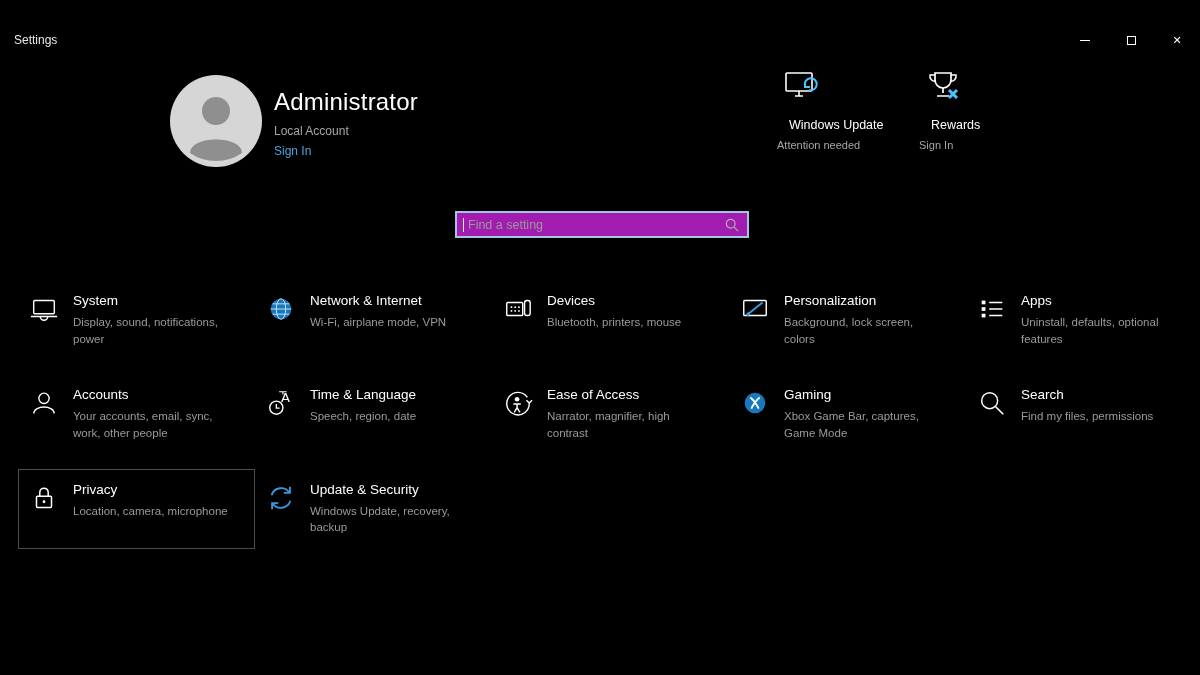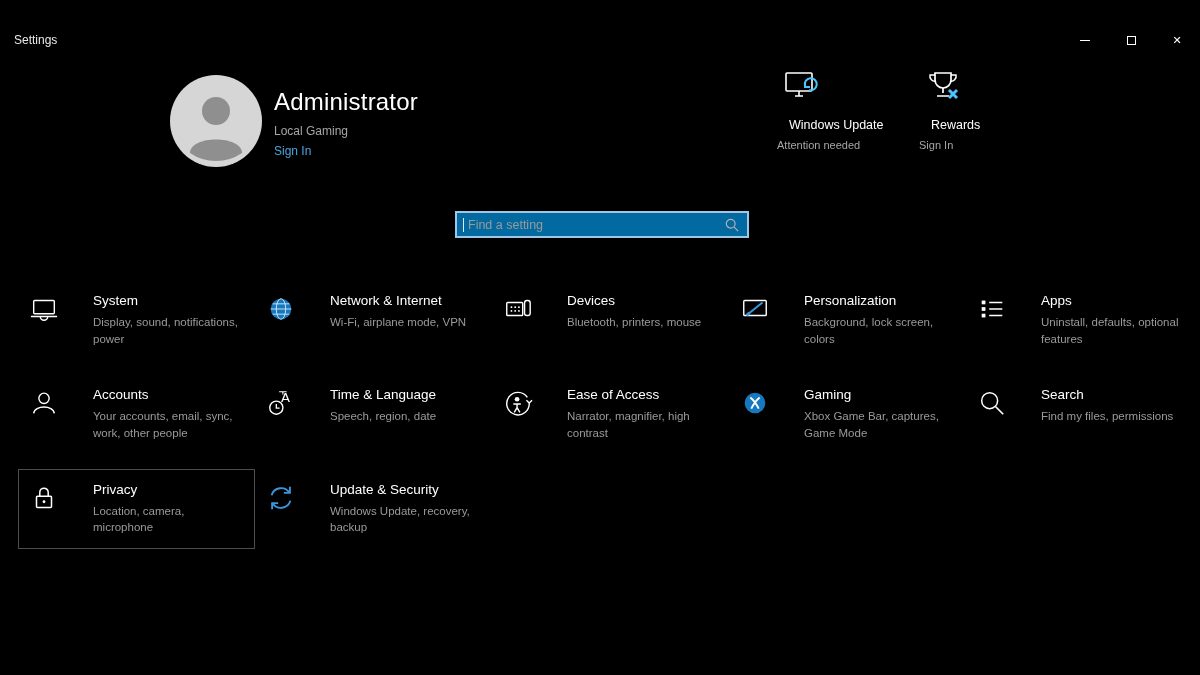--- a/index.html
+++ b/index.html
@@ -27,33 +27,33 @@
 
   .quicklink { position:absolute; top:66px; width:150px; cursor:pointer; }
   .quicklink .qicon { width:40px; height:40px; margin-left:4px; }
   .quicklink .qlabel { font-size:12.5px; color:#fff; margin-top:12px;margin-left:12px; }
   .quicklink .qstatus { font-size:11px; color:#a6a6a6; margin-top:7px; }
   #ql-windows-update { left:777px; }
   #ql-rewards { left:919px; }
 
   
   .searchbox { position:absolute; left:455px; top:211px; width:294px; height:27px;
-               border:2px solid #9fc6e3; background:#0369a1; display:flex; align-items:center; }
+               border:2px solid #9fc6e3; background:#a21caf; display:flex; align-items:center; }
   .searchbox .caret { width:1px; height:14px; background:#e8e8e8; margin-left:6px; }
   .searchbox input { flex:1; background:transparent; border:none; outline:none;
                      color:#d8d8d8; font-size:12.5px; padding:0 4px;
                      font-family:"Liberation Sans","DejaVu Sans",sans-serif; }
   .searchbox input::placeholder { color:#9a9a9a; }
   .searchbox .search-glyph { margin-right:8px; cursor:pointer; display:flex; }
 
   
   .grid { position:absolute; left:18px; top:280px; width:1180px;
           display:grid; grid-template-columns:repeat(5,237px); row-gap:14px; }
   .tile { display:flex; align-items:flex-start; padding:12px 10px; min-height:78px;
-          border:1px solid transparent; cursor:pointer;gap:20px; }
+          border:1px solid transparent; cursor:pointer; }
   .tile.focused { border:1px solid #4d4d4d; }
   .tile .ticon { width:30px; height:30px; flex-shrink:0; margin-right:14px; margin-top:1px; }
   .tile .ttext { width:160px; }
   .tile .ttitle { font-size:13.5px; color:#fff; margin-bottom:6px; }
   .tile .tsub { font-size:11.5px; color:#9a9a9a; line-height:1.45; }
 
   svg { display:block; }
 </style>
 </head>
 <body>
@@ -76,21 +76,21 @@
   </div>
 
   <div class="avatar">
     <svg width="92" height="92" viewBox="0 0 92 92">
       <circle cx="46" cy="36" r="14" fill="#8f8f8f"></circle>
       <path d="M20 78 c0 -18 52 -18 52 0 a46 46 0 0 1 -52 0 z" fill="#8f8f8f"></path>
     </svg>
   </div>
   <div class="account">
     <div class="name">Administrator</div>
-    <div class="type">Local Gaming</div>
+    <div class="type">Local Account</div>
     <div class="signin">Sign In</div>
   </div>
 
   <div class="quicklink" id="ql-windows-update">
     <svg class="qicon" viewBox="0 0 40 40">
       <rect x="5" y="7" width="26" height="18" rx="1" fill="none" stroke="#fff" stroke-width="1.6"></rect>
       <path d="M14 30 h8 M18 25 v5" stroke="#fff" stroke-width="1.6" fill="none"></path>
       <path d="M24 20 a6 6 0 1 1 4 4" fill="none" stroke="#4cc2ff" stroke-width="2"></path>
       <path d="M24 16 l0 5 l5 0" fill="none" stroke="#4cc2ff" stroke-width="2"></path>
     </svg>

